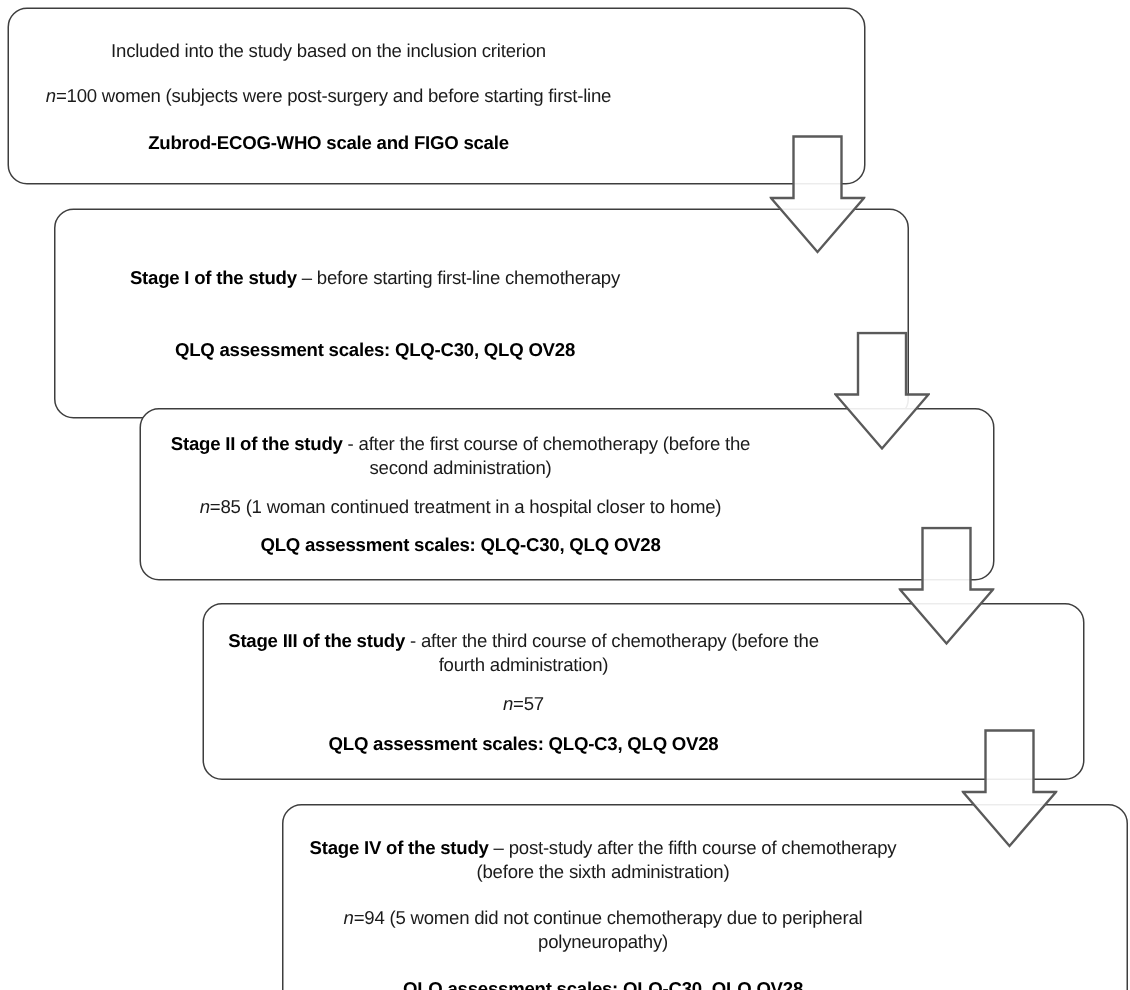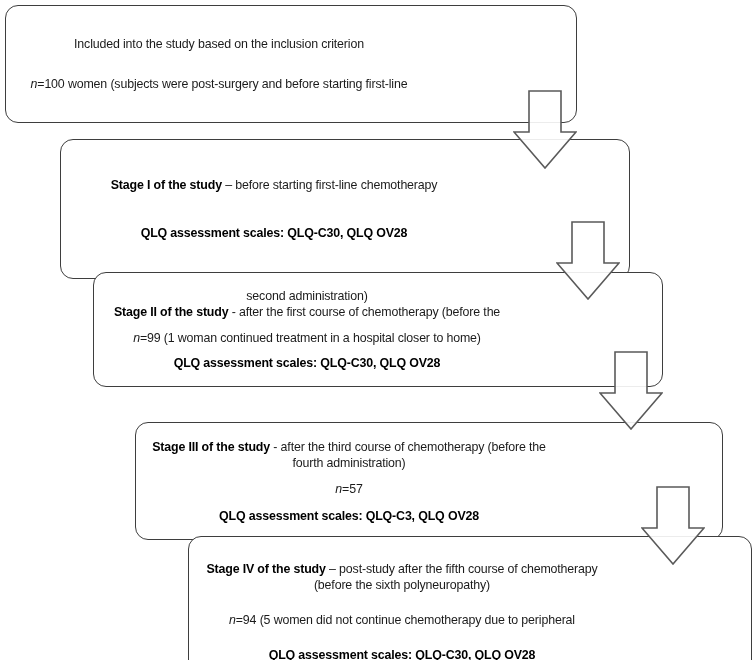--- a/index.html
+++ b/index.html
@@ -59,63 +59,68 @@
         </div>
       <div class="line">
           <span class="runs"></span>
         </div>
     </div>
     <div class="para">
       <div class="line">
           <span class="runs"><i>n</i><span>=100 women (subjects were post-surgery and before starting first-line</span></span>
         </div>
     </div>
+    <div class="para footer">
+      <div class="line">
+          <span class="runs">Zubrod-ECOG-WHO scale and FIGO scale</span>
+        </div>
+    </div>
   </section>
 
-  <section class="box" style="left:60px;top:139px;width:570px;height:140px">
+  <section class="box" style="left:36px;top:139px;width:570px;height:140px">
     <div class="para">
       <div class="line">
           <span class="runs"><b>Stage I of the study</b><span> – before starting first-line chemotherapy</span></span>
         </div>
       <div class="line">
           <span class="runs"></span>
         </div>
     </div>
     <div class="para footer">
       <div class="line">
           <span class="runs">QLQ assessment scales: QLQ-C30, QLQ OV28</span>
         </div>
     </div>
   </section>
 
   <section class="box" style="left:93px;top:272px;width:570px;height:115px">
     <div class="para">
       <div class="line">
-          <span class="runs">second administration)</span>
+          <span class="runs"><b>Stage II of the study</b><span> - after the first course of chemotherapy (before the</span></span>
         </div>
       <div class="line">
-          <span class="runs"><b>Stage II of the study</b><span> - after the first course of chemotherapy (before the</span></span>
+          <span class="runs">second administration)</span>
         </div>
     </div>
     <div class="para">
       <div class="line">
-          <span class="runs"><i>n</i><span>=99 (1 woman continued treatment in a hospital closer to home)</span></span>
+          <span class="runs"><i>n</i><span>=85 (1 woman continued treatment in a hospital closer to home)</span></span>
         </div>
       <div class="line">
           <span class="runs"></span>
         </div>
     </div>
     <div class="para footer">
       <div class="line">
           <span class="runs">QLQ assessment scales: QLQ-C30, QLQ OV28</span>
         </div>
     </div>
   </section>
 
-  <section class="box" style="left:135px;top:422px;width:588px;height:118px">
+  <section class="box" style="left:135px;top:402px;width:588px;height:118px">
     <div class="para">
       <div class="line">
           <span class="runs"><b>Stage III of the study</b><span> - after the third course of chemotherapy (before the</span></span>
         </div>
       <div class="line">
           <span class="runs">fourth administration)</span>
         </div>
     </div>
     <div class="para">
       <div class="line">
@@ -131,26 +136,29 @@
         </div>
     </div>
   </section>
 
   <section class="box" style="left:188px;top:536px;width:564px;height:152px">
     <div class="para">
       <div class="line">
           <span class="runs"><b>Stage IV of the study</b><span> – post-study after the fifth course of chemotherapy</span></span>
         </div>
       <div class="line">
-          <span class="runs">(before the sixth polyneuropathy)</span>
+          <span class="runs">(before the sixth administration)</span>
         </div>
     </div>
     <div class="para">
       <div class="line">
           <span class="runs"><i>n</i><span>=94 (5 women did not continue chemotherapy due to peripheral</span></span>
+        </div>
+      <div class="line">
+          <span class="runs">polyneuropathy)</span>
         </div>
     </div>
     <div class="para footer">
       <div class="line">
           <span class="runs">QLQ assessment scales: QLQ-C30, QLQ OV28</span>
         </div>
     </div>
   </section>
 
   <svg class="arrow" style="left:513px;top:90px" viewBox="0 0 64 80">

